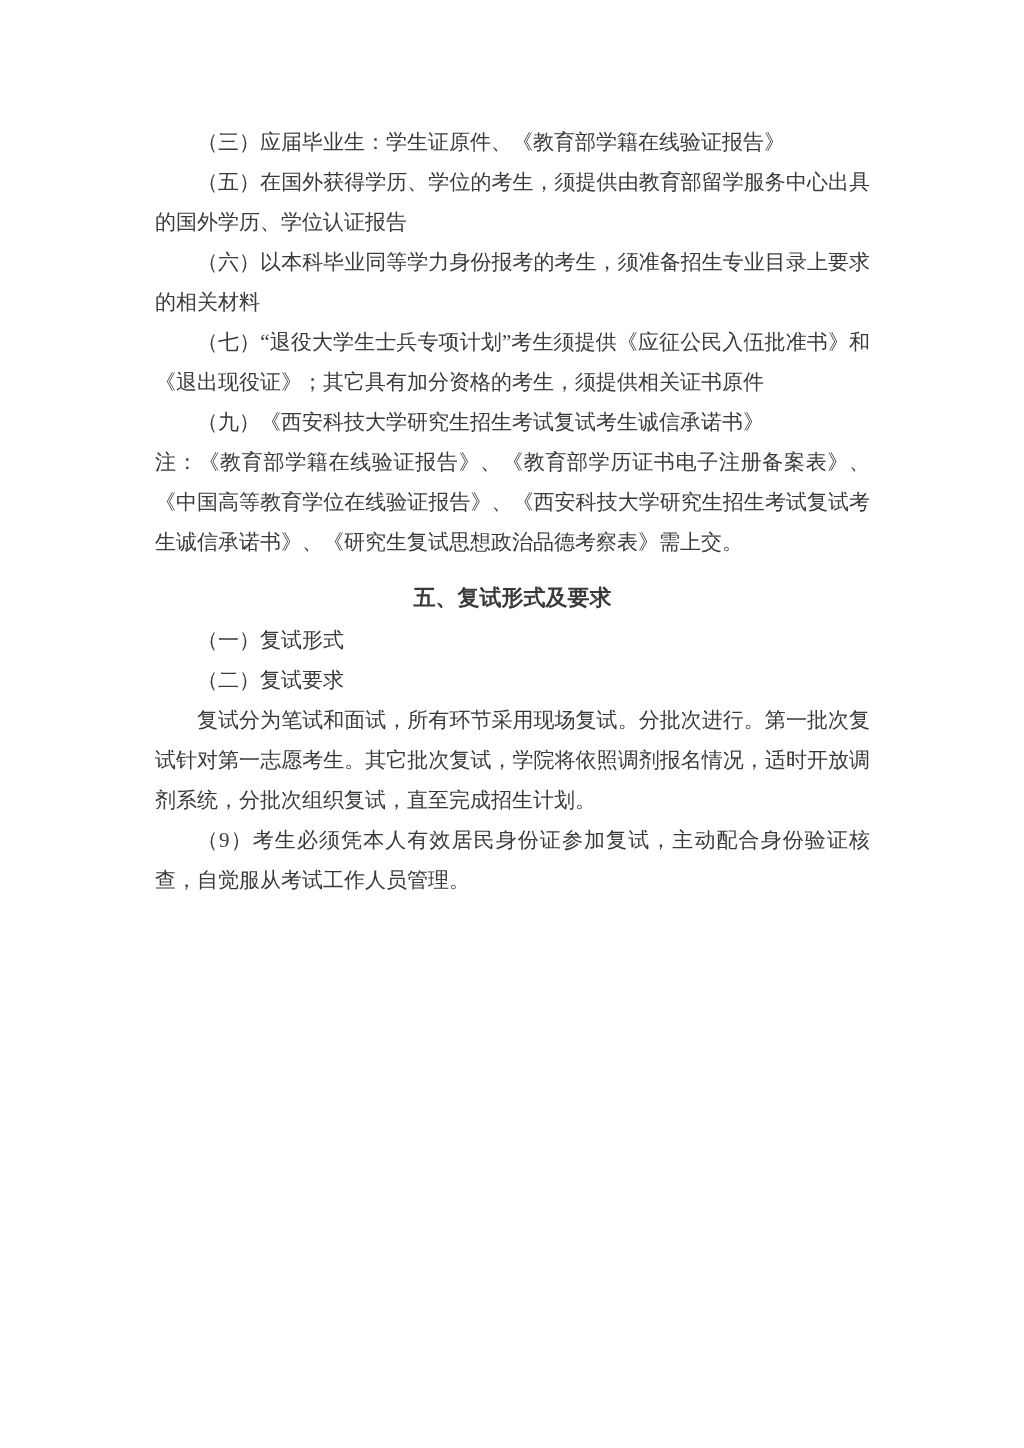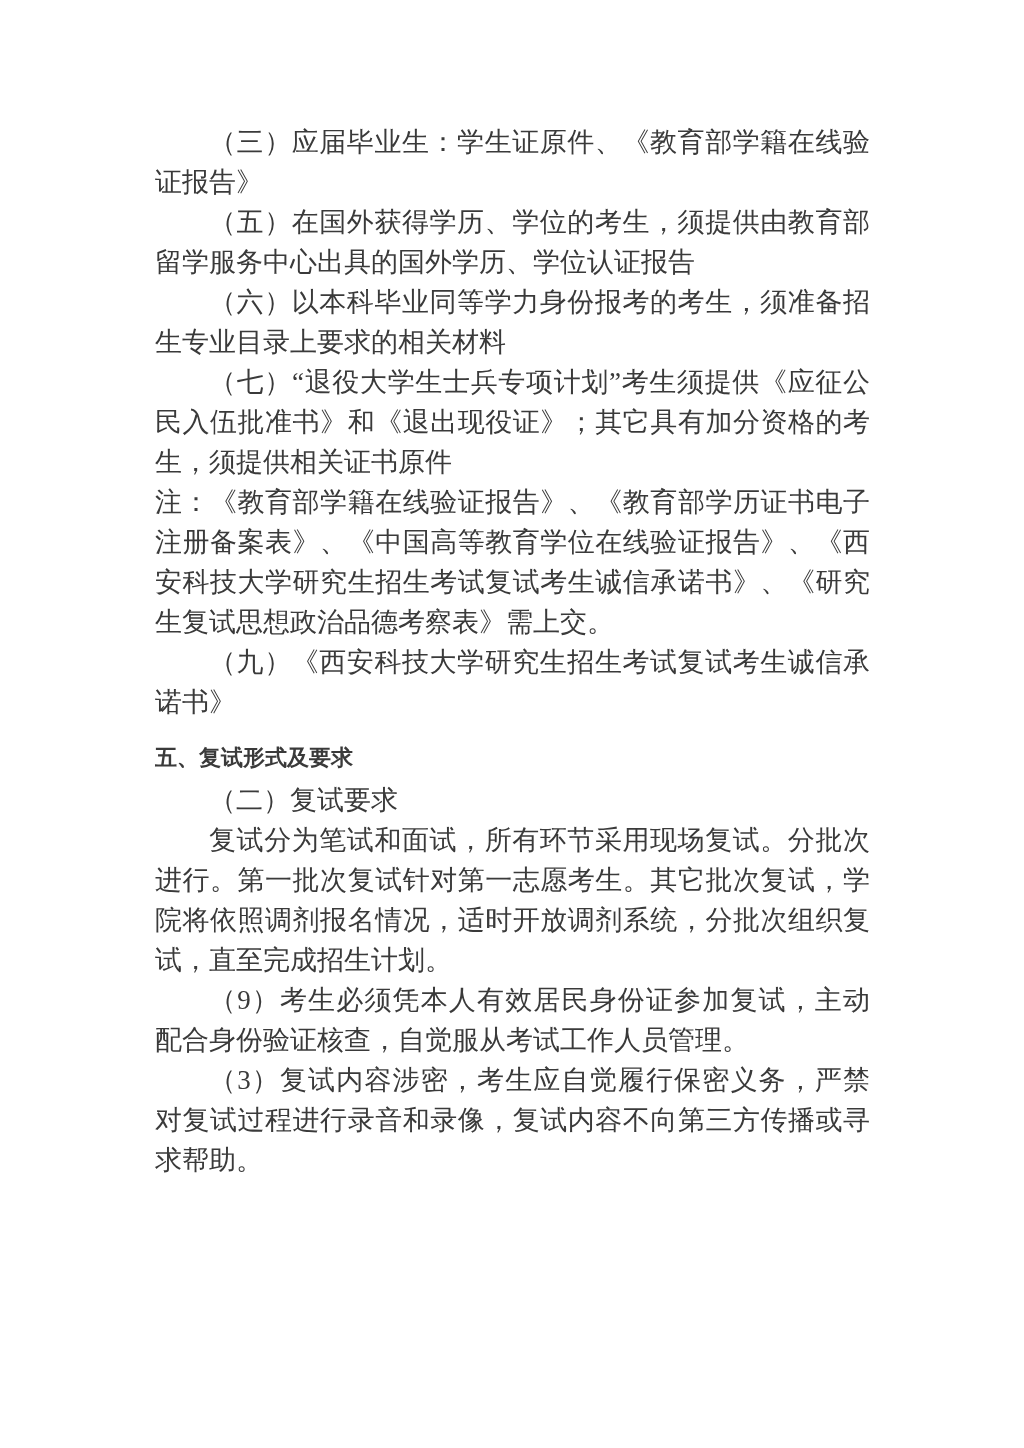--- a/index.html
+++ b/index.html
@@ -16,45 +16,45 @@
     box-sizing: border-box;
     width: 1024px;
     height: 1448px;
     background: #ffffff;
     padding: 122px 154px 40px 155px;
     font-family: "Liberation Serif", "DejaVu Serif", serif;
     color: #3a3a3a;
   }
   .para {
     margin: 0;
-    font-size: 27px;
+    font-size: 21px;
     line-height: 40px;
     text-align: justify;
     text-justify: inter-character;
     word-break: break-all;
   }
   .para.indent {
     text-indent: 2em;
   }
   .para.heading {
     font-weight: bold;
     font-size: 22px;
     margin-top: 16px;
     margin-bottom: 2px;
-    text-align: left;
+    text-align: center;
   }
 </style>
 </head>
 <body>
 
 <div class="page">
   <p class="para indent">（三）应届毕业生：学生证原件、《教育部学籍在线验证报告》</p>
   <p class="para indent">（五）在国外获得学历、学位的考生，须提供由教育部留学服务中心出具的国外学历、学位认证报告</p>
   <p class="para indent">（六）以本科毕业同等学力身份报考的考生，须准备招生专业目录上要求的相关材料</p>
   <p class="para indent">（七）“退役大学生士兵专项计划”考生须提供《应征公民入伍批准书》和《退出现役证》；其它具有加分资格的考生，须提供相关证书原件</p>
+  <p class="para indent">（九）《西安科技大学研究生招生考试复试考生诚信承诺书》</p>
   <p class="para">注：《教育部学籍在线验证报告》、《教育部学历证书电子注册备案表》、《中国高等教育学位在线验证报告》、《西安科技大学研究生招生考试复试考生诚信承诺书》、《研究生复试思想政治品德考察表》需上交。</p>
-  <p class="para indent">（九）《西安科技大学研究生招生考试复试考生诚信承诺书》</p>
   <p class="para heading">五、复试形式及要求</p>
+  <p class="para indent">（一）复试形式</p>
   <p class="para indent">（二）复试要求</p>
   <p class="para indent">复试分为笔试和面试，所有环节采用现场复试。分批次进行。第一批次复试针对第一志愿考生。其它批次复试，学院将依照调剂报名情况，适时开放调剂系统，分批次组织复试，直至完成招生计划。</p>
   <p class="para indent">（9）考生必须凭本人有效居民身份证参加复试，主动配合身份验证核查，自觉服从考试工作人员管理。</p>
-  <p class="para indent">（3）复试内容涉密，考生应自觉履行保密义务，严禁对复试过程进行录音和录像，复试内容不向第三方传播或寻求帮助。</p>
 </div>
 
 </body></html>

